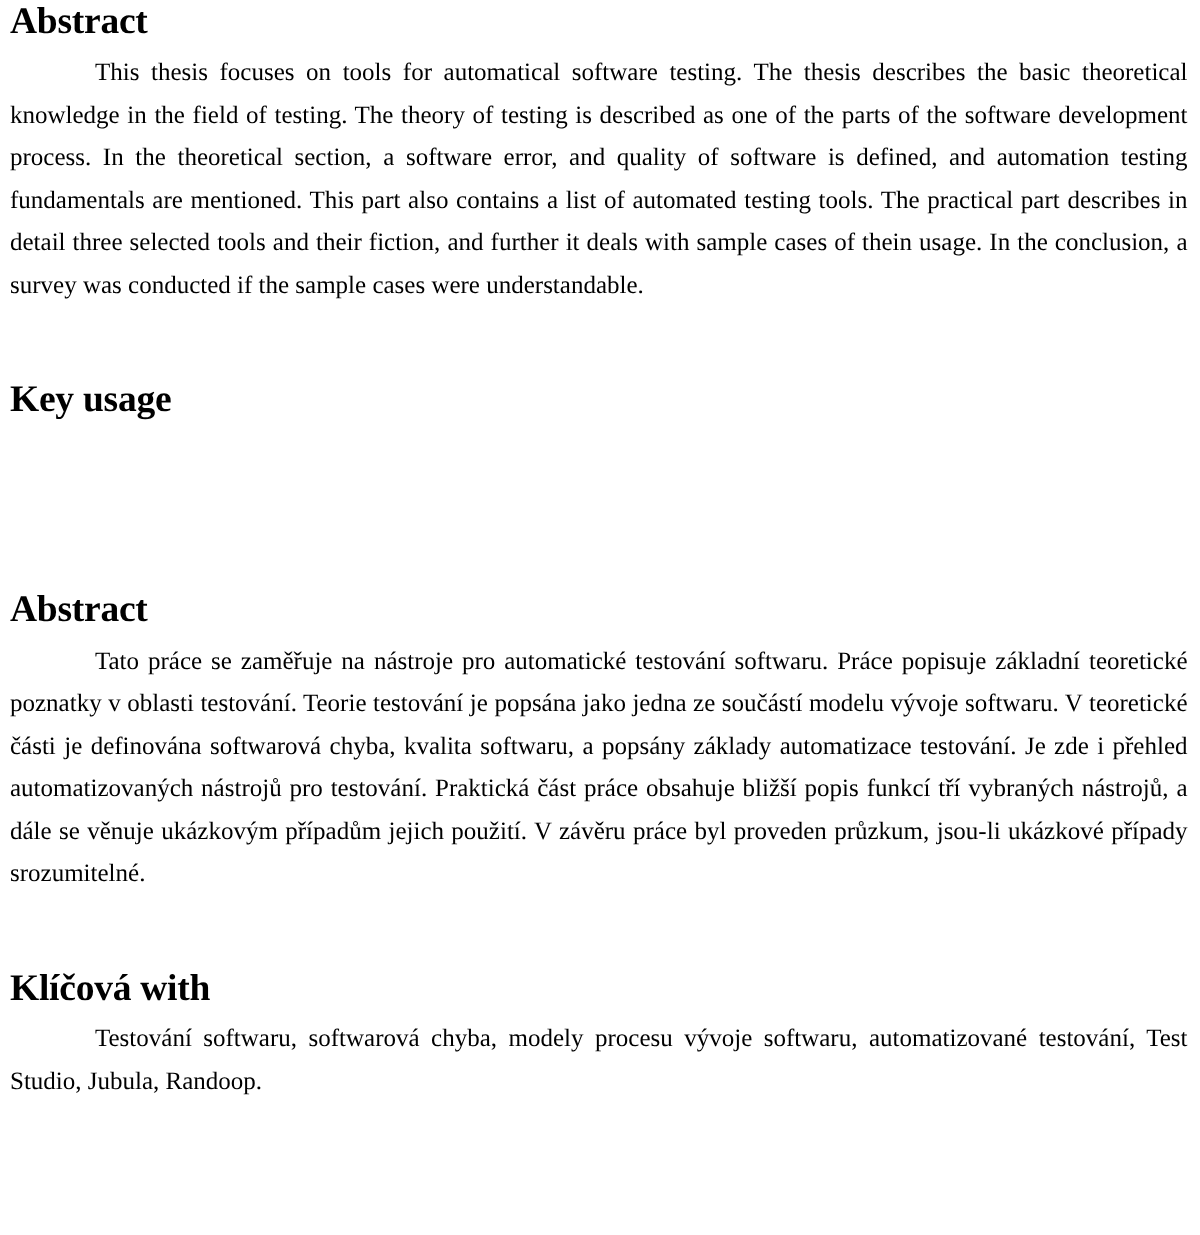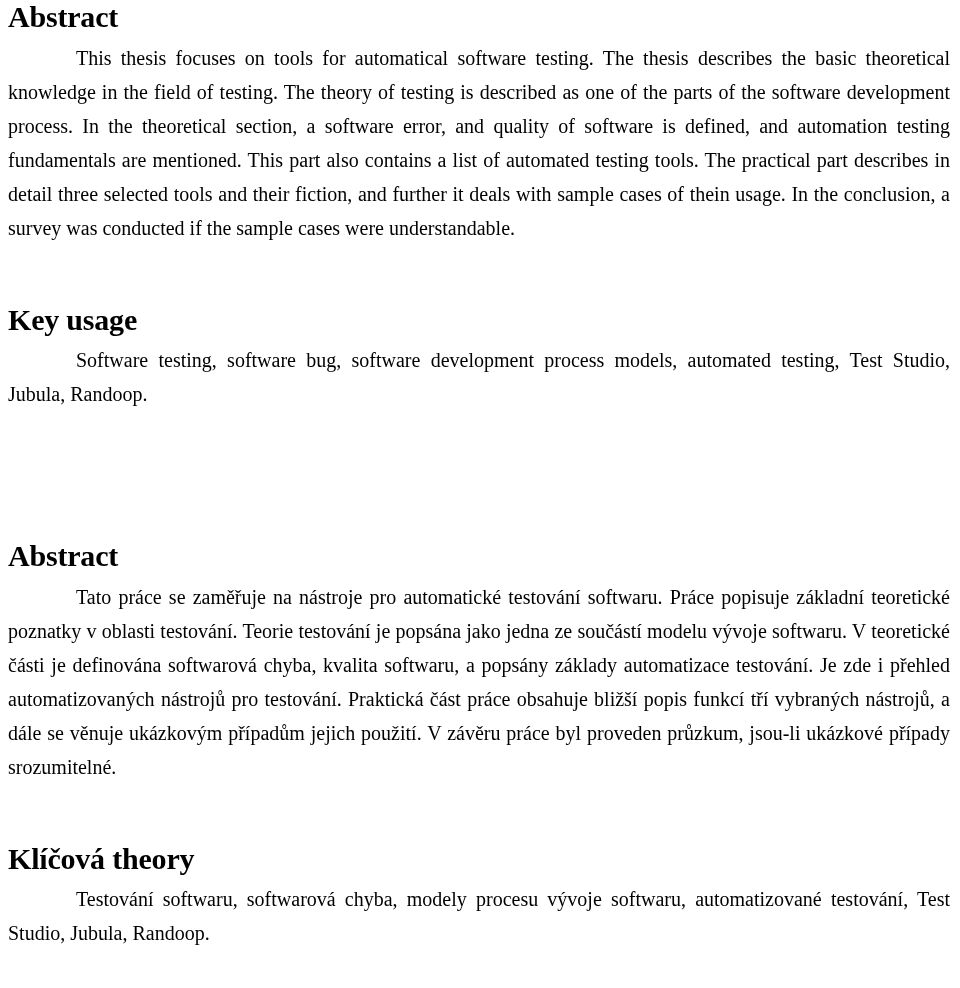--- a/index.html
+++ b/index.html
@@ -70,32 +70,31 @@
     <h1 class="heading heading-abstract">Abstract</h1>
     <div class="gap-abstract-head"></div>
     <p class="body-text">This thesis focuses on tools for automatical software testing. The thesis describes the basic theoretical knowledge in the field of testing. The theory of testing is described as one of the parts of the software development process. In the theoretical section, a software error, and quality of software is defined, and automation testing fundamentals are mentioned. This part also contains a list of automated testing tools. The practical part describes in detail three selected tools and their fiction, and further it deals with sample cases of thein usage. In the conclusion, a survey was conducted if the sample cases were understandable.</p>
   </div>
 
   <div class="gap-after-abstract"></div>
 
   <div class="section">
     <h1 class="heading heading-keywords">Key usage</h1>
     <div class="gap-keywords-head"></div>
-    <p class="body-text">Software testing, software bug, software development process models, automated testing, Test Studio, Jubula, Randoop.</p>
   </div>
 
   <div class="gap-after-keywords"></div>
 
   <div class="section">
     <h1 class="heading heading-abstrakt">Abstract</h1>
     <div class="gap-abstrakt-head"></div>
     <p class="body-text">Tato práce se zaměřuje na nástroje pro automatické testování softwaru. Práce popisuje základní teoretické poznatky v oblasti testování. Teorie testování je popsána jako jedna ze součástí modelu vývoje softwaru. V teoretické části je definována softwarová chyba, kvalita softwaru, a popsány základy automatizace testování. Je zde i přehled automatizovaných nástrojů pro testování. Praktická část práce obsahuje bližší popis funkcí tří vybraných nástrojů, a dále se věnuje ukázkovým případům jejich použití. V závěru práce byl proveden průzkum, jsou-li ukázkové případy srozumitelné.</p>
   </div>
 
   <div class="gap-after-abstrakt"></div>
 
   <div class="section">
-    <h1 class="heading heading-klicova">Klíčová theory</h1>
+    <h1 class="heading heading-klicova">Klíčová with</h1>
     <div class="gap-klicova-head"></div>
     <p class="body-text">Testování softwaru, softwarová chyba, modely procesu vývoje softwaru, automatizované testování, Test Studio, Jubula, Randoop.</p>
   </div>
 
 </div>
 
 </body></html>

